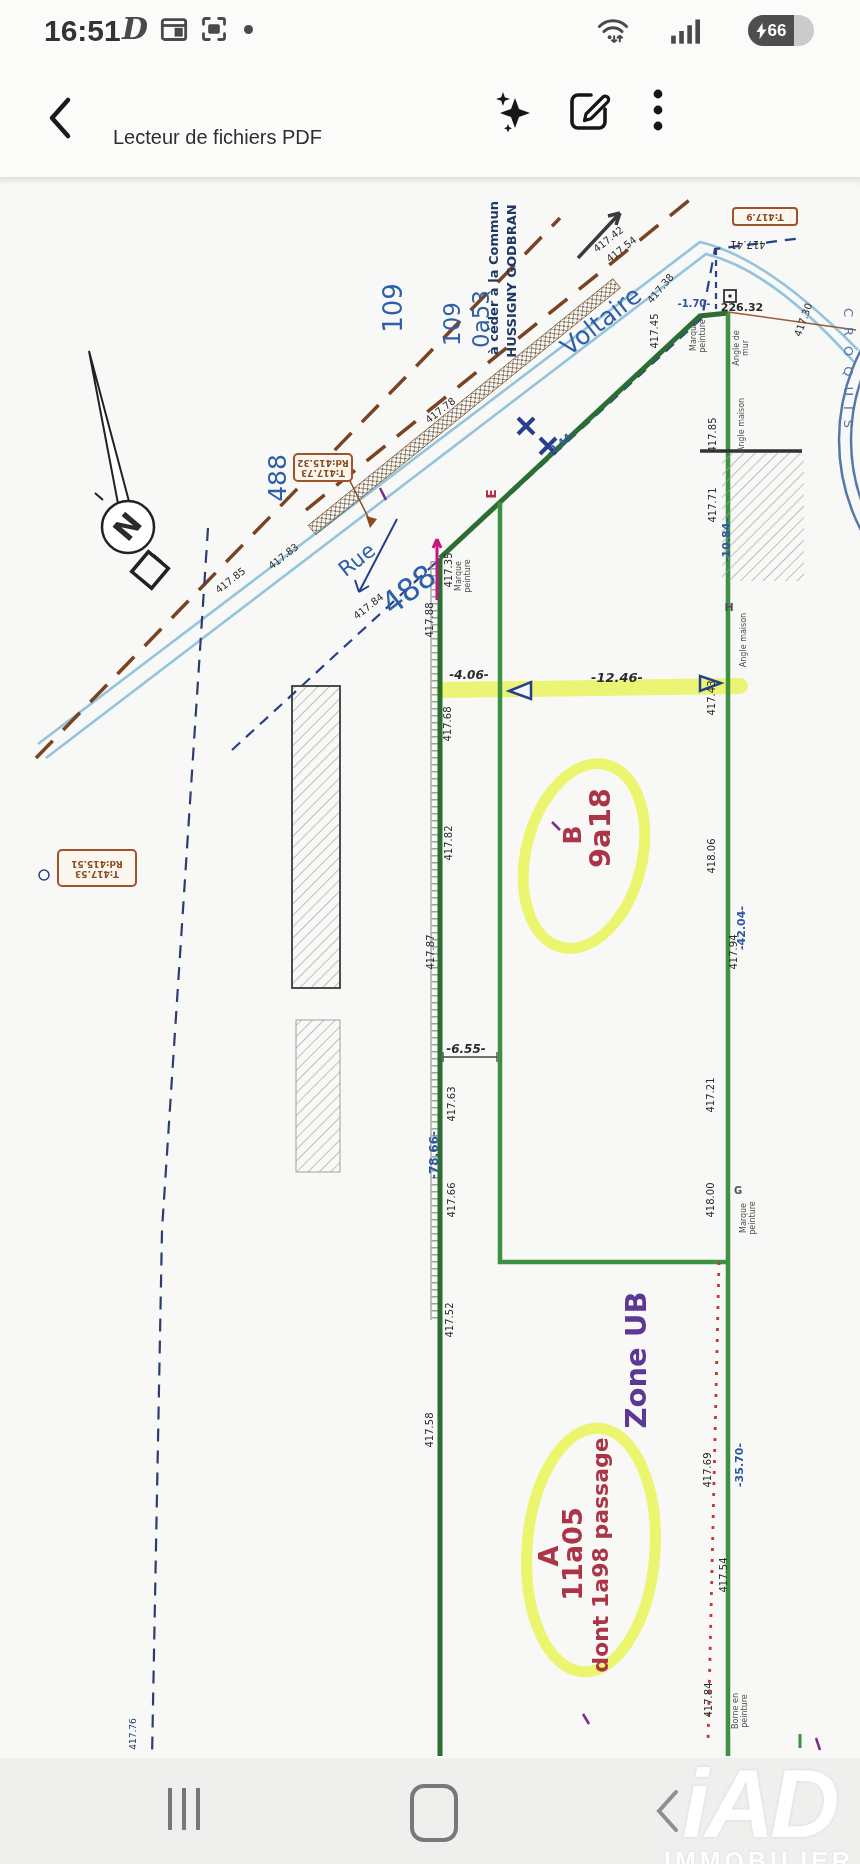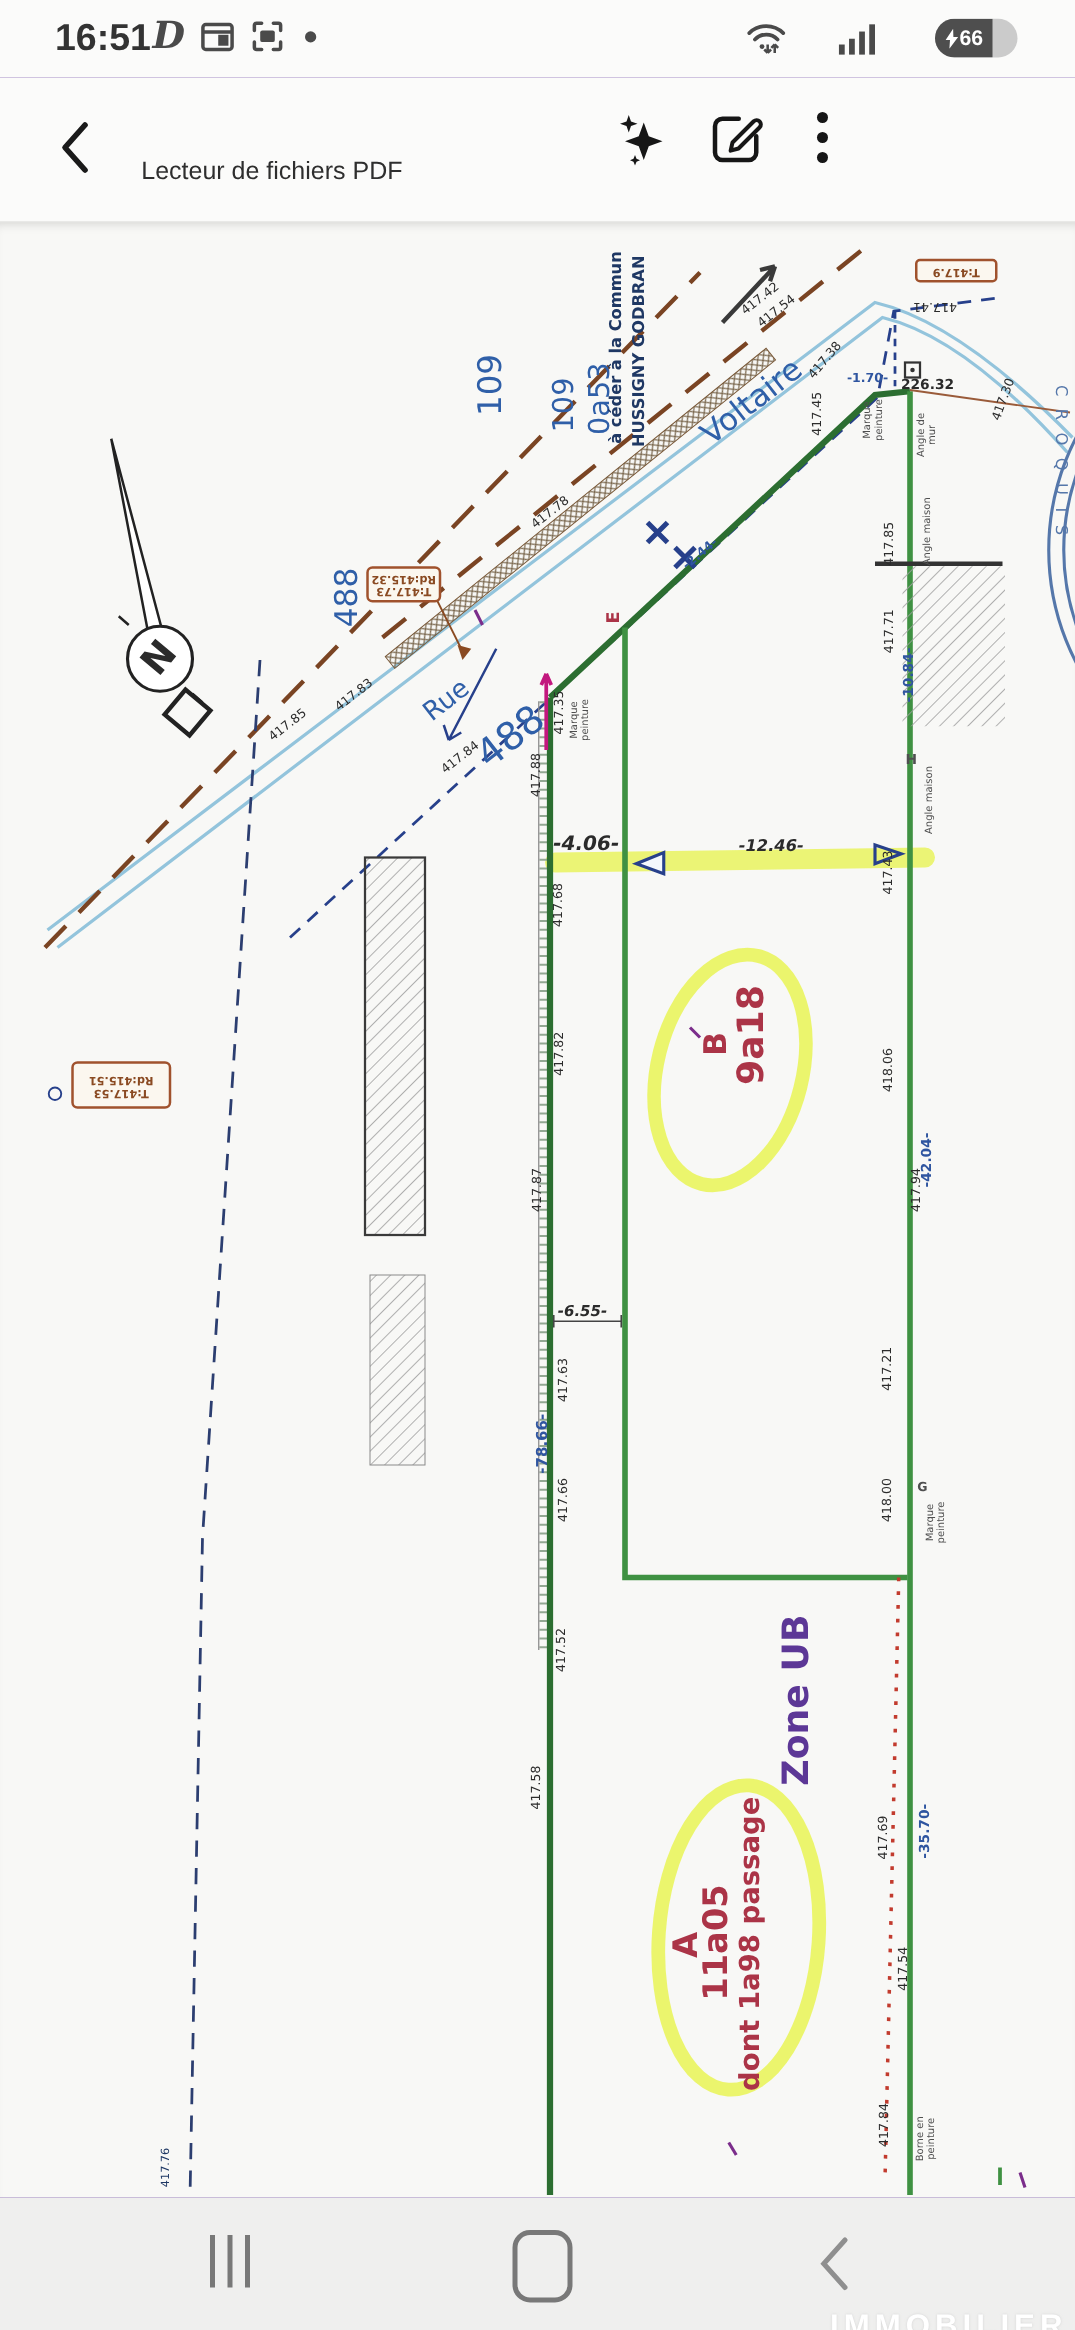--- a/index.html
+++ b/index.html
@@ -1,16 +1,16 @@
 <!DOCTYPE html>
 <html><head>
 <meta charset="utf-8">
 <style>
   html,body{margin:0;padding:0;background:#ddd;}
-  #phone{position:relative;width:860px;height:1864px;background:#4c1d95;overflow:hidden;
+  #phone{position:relative;width:860px;height:1864px;background:#ffffff;overflow:hidden;
          font-family:"Liberation Sans",sans-serif;}
   
   #status-bar{position:absolute;top:0;left:0;width:860px;height:62px;background:#fbfbfa;z-index:30;}
   #time{position:absolute;left:44px;top:14px;font-size:30px;font-weight:600;color:#333;}
   .sb-icons{position:absolute;top:14px;display:flex;align-items:center;gap:12px;color:#4a4a4a;}
   #sb-left{left:122px;}
   #sb-right{right:46px;top:15px;gap:40px;}
   .d-glyph{font-family:"DejaVu Serif",serif;font-style:italic;font-weight:bold;font-size:30px;color:#4a4a4a;line-height:1;}
   .dot{width:9px;height:9px;border-radius:50%;background:#4a4a4a;margin-left:4px;}
   #battery{display:flex;height:31px;border-radius:16px;overflow:hidden;background:#cbcbcb;width:66px;margin-left:8px;}
@@ -214,21 +214,21 @@
         <span class="plan-label" style="left: 357px; top: 382px; font-size: 21px; color: rgb(47, 95, 168); transform: translate(-50%, -50%) rotate(-38deg);">Rue</span>
         <span class="plan-label" style="left: 277px; top: 300px; font-size: 25px; color: rgb(47, 95, 168); transform: translate(-50%, -50%) rotate(-90deg);">488</span>
         <span class="plan-label" style="left: 409px; top: 412px; font-size: 31px; color: rgb(47, 95, 168); transform: translate(-50%, -50%) rotate(-38deg);">488</span>
         <span class="plan-label" style="left: 492px; top: 316px; font-size: 14px; color: rgb(171, 52, 71); transform: translate(-50%, -50%) rotate(-90deg); font-weight: 700;">E</span>
         <span class="plan-label" style="left: 572px; top: 657px; font-size: 25px; color: rgb(171, 52, 71); transform: translate(-50%, -50%) rotate(-90deg); font-weight: 700;">B</span>
         <span class="plan-label" style="left: 601px; top: 650px; font-size: 29px; color: rgb(171, 52, 71); transform: translate(-50%, -50%) rotate(-90deg); font-weight: 700;">9a18</span>
         <span class="plan-label" style="left: 637px; top: 1182px; font-size: 29px; color: rgb(92, 55, 150); transform: translate(-50%, -50%) rotate(-90deg); font-weight: 600;">Zone UB</span>
         <span class="plan-label" style="left: 549px; top: 1378px; font-size: 27px; color: rgb(171, 52, 71); transform: translate(-50%, -50%) rotate(-90deg); font-weight: 700;">A</span>
         <span class="plan-label" style="left: 573px; top: 1376px; font-size: 27px; color: rgb(171, 52, 71); transform: translate(-50%, -50%) rotate(-90deg); font-weight: 700;">11a05</span>
         <span class="plan-label" style="left: 601px; top: 1377px; font-size: 22px; color: rgb(171, 52, 71); transform: translate(-50%, -50%) rotate(-90deg); font-weight: 700;">dont 1a98 passage</span>
-        <span class="plan-label" style="left: 469px; top: 497px; font-size: 16px; color: rgb(43, 43, 43); transform: translate(-50%, -50%) rotate(0deg); font-weight: 700; font-style: italic;">-4.06-</span>
+        <span class="plan-label" style="left: 469px; top: 497px; font-size: 12px; color: rgb(43, 43, 43); transform: translate(-50%, -50%) rotate(0deg); font-weight: 700; font-style: italic;">-4.06-</span>
         <span class="plan-label" style="left: 617px; top: 500px; font-size: 13px; color: rgb(43, 43, 43); transform: translate(-50%, -50%) rotate(0deg); font-weight: 700; font-style: italic;">-12.46-</span>
         <span class="plan-label" style="left: 466px; top: 871px; font-size: 12px; color: rgb(43, 43, 43); transform: translate(-50%, -50%) rotate(0deg); font-weight: 700; font-style: italic;">-6.55-</span>
         <span class="plan-label" style="left: 694px; top: 126px; font-size: 10px; color: rgb(47, 85, 160); transform: translate(-50%, -50%) rotate(0deg); font-weight: 700;">-1.70-</span>
         <span class="plan-label" style="left: 561px; top: 266px; font-size: 10px; color: rgb(47, 85, 160); transform: translate(-50%, -50%) rotate(-40deg); font-weight: 700;">-2.44-</span>
         <span class="plan-label" style="left: 727px; top: 362px; font-size: 11px; color: rgb(47, 85, 160); transform: translate(-50%, -50%) rotate(-90deg); font-weight: 700;">-10.84-</span>
         <span class="plan-label" style="left: 742px; top: 750px; font-size: 11px; color: rgb(47, 85, 160); transform: translate(-50%, -50%) rotate(-90deg); font-weight: 700;">-42.04-</span>
         <span class="plan-label" style="left: 434px; top: 977px; font-size: 12px; color: rgb(47, 85, 160); transform: translate(-50%, -50%) rotate(-90deg); font-weight: 700;">-78.66-</span>
         <span class="plan-label" style="left: 740px; top: 1287px; font-size: 11px; color: rgb(47, 85, 160); transform: translate(-50%, -50%) rotate(-90deg); font-weight: 700;">-35.70-</span>
         <span class="plan-label" style="left: 609px; top: 62px; font-size: 10px; color: rgb(43, 43, 43); transform: translate(-50%, -50%) rotate(-38deg);">417.42</span>
         <span class="plan-label" style="left: 622px; top: 72px; font-size: 10px; color: rgb(43, 43, 43); transform: translate(-50%, -50%) rotate(-38deg);">417.54</span>
@@ -291,17 +291,18 @@
         <i></i>
         <i></i>
       </div>
     <div id="home-btn"></div>
     <div id="back-nav">
       <svg width="30" height="46" viewBox="0 0 30 46">
         <path d="M24,4 L7,23 L24,42" fill="none" stroke="#8f8f8f" stroke-width="4" stroke-linecap="round"></path>
       </svg>
     </div>
     <div id="watermark">
+      <div id="wm-brand">iAD</div>
       <div id="wm-caption">IMMOBILIER</div>
     </div>
   </div>
 
 </div>
 
 </body></html>

